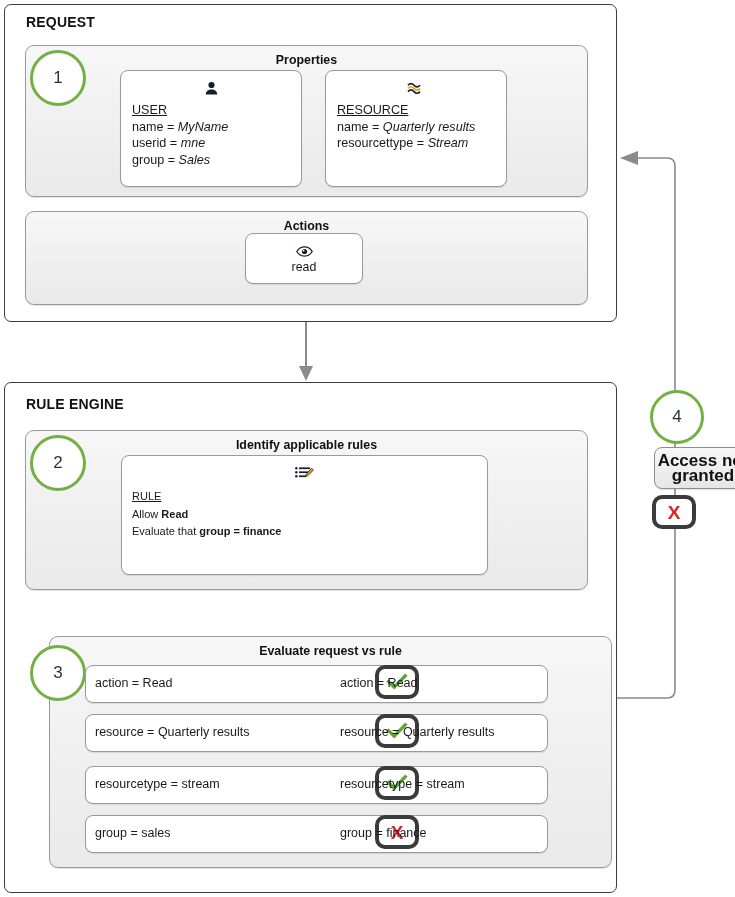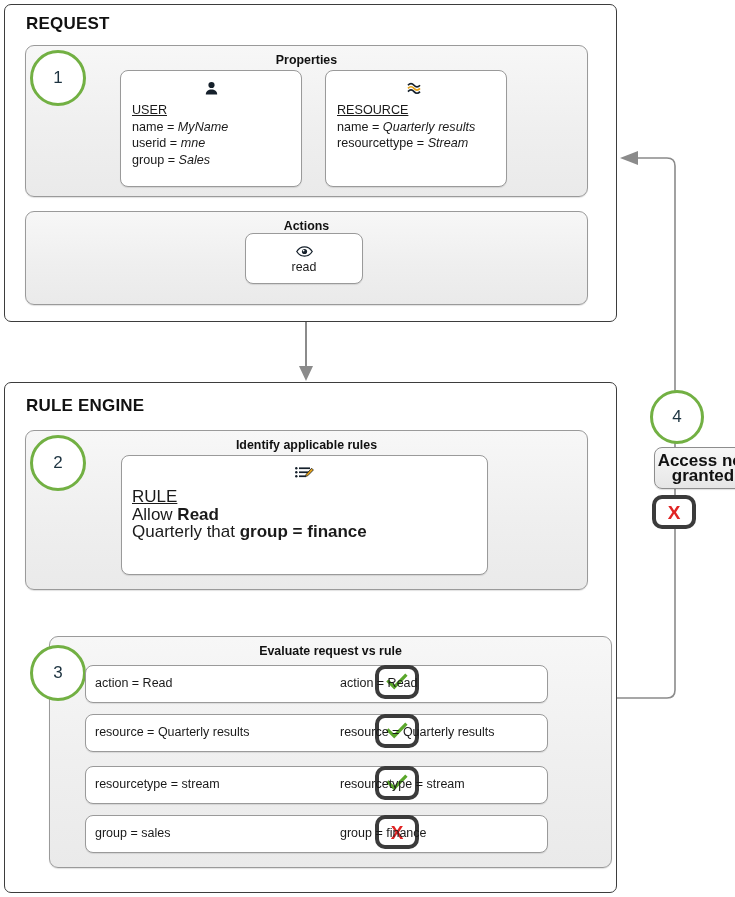--- a/index.html
+++ b/index.html
@@ -13,21 +13,21 @@
 
   
   .lane{
     position:absolute;border:1.5px solid #3d3d3d;border-radius:7px;
     background:#ffffff;box-sizing:border-box;
   }
   #lane-request{left:4px;top:4px;width:613px;height:318px;}
   #lane-engine {left:4px;top:382px;width:613px;height:511px;}
 
   .lane-title{
-    position:absolute;left:26px;font-weight:bold;font-size:17px;
+    position:absolute;left:26px;font-weight:bold;font-size:14px;
     letter-spacing:.2px;color:#111;
   }
   #title-request{top:14px;}
   #title-engine {top:396px;}
 
   
   .panel{
     position:absolute;box-sizing:border-box;
     border:1.2px solid #9a9a9a;border-radius:9px;
     background:linear-gradient(180deg,#f7f7f7 0%,#efefef 55%,#eaeaea 100%);
@@ -73,21 +73,21 @@
   .card-body{position:absolute;left:11px;top:31px;right:8px;font-size:12.6px;line-height:16.5px;}
   .kw{text-decoration:underline;}
   .val{font-style:italic;}
   .b{font-weight:bold;}
 
   #card-read .read-label{
     position:absolute;left:0;right:0;top:26px;text-align:center;font-size:12.4px;
   }
 
   #card-rule .card-icon{top:8px;}
-  #card-rule .card-body{top:32px;left:10px;font-size:17px;line-height:17.5px;}
+  #card-rule .card-body{top:32px;left:10px;font-size:11px;line-height:17.5px;}
 
   
   .evalrow{
     position:absolute;left:85px;width:463px;height:38px;box-sizing:border-box;
     background:#ffffff;border:1.2px solid #9a9a9a;border-radius:8px;
     box-shadow:0 1px 1px rgba(0,0,0,.10);
   }
   #evalrow-0{top:665px;}
   #evalrow-1{top:714px;}
   #evalrow-2{top:766px;}
@@ -224,21 +224,21 @@
         <rect x="4" y="9.4" width="7" height="1.7" fill="#15202b"></rect>
         <path d="M16.6 2.2 L18.4 4 L12.7 9.8 L10.4 10.6 L11.2 8.3 Z" fill="#e8a317" stroke="#15202b" stroke-width="0.8"></path>
       </svg>
     </div>
     <div class="card-body">
       <div class="kw">RULE</div>
       <div>
         <span>Allow </span><span class="b">Read</span>
       </div>
       <div>
-        <span>Quarterly that </span><span class="b">group = finance</span>
+        <span>Evaluate that </span><span class="b">group = finance</span>
       </div>
     </div>
   </div>
 
   <div class="panel" id="panel-evaluate">
     <div class="panel-title">Evaluate request vs rule</div>
   </div>
 
   <div class="step" id="step-3">
     <span>3</span>

